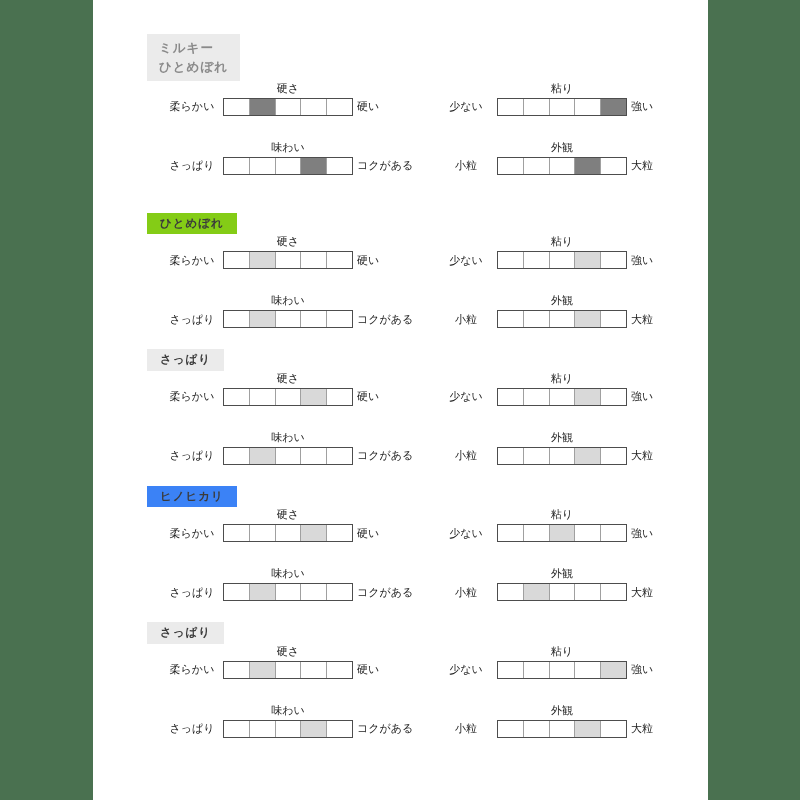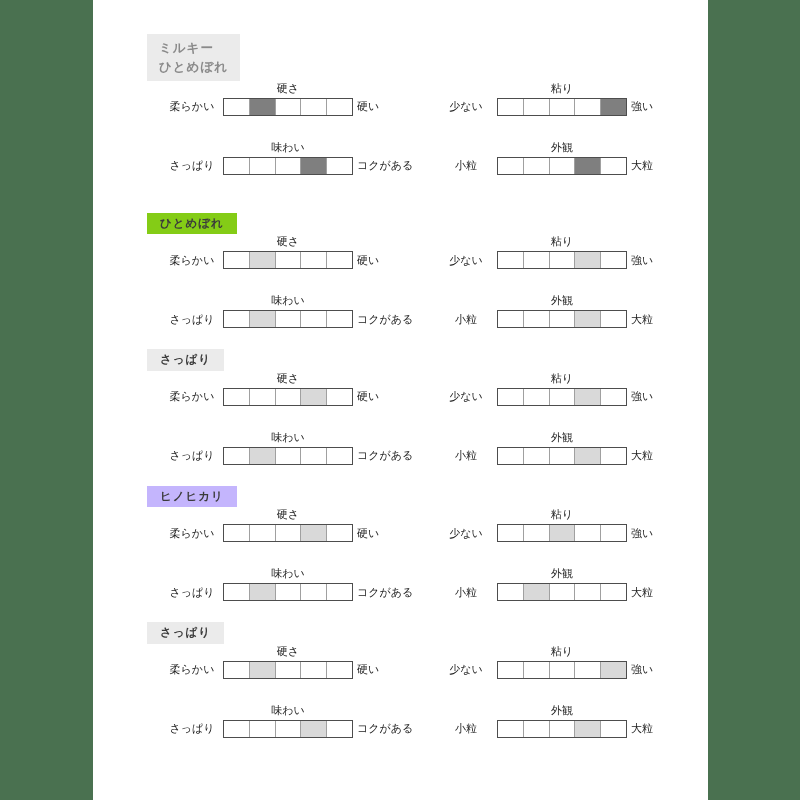--- a/index.html
+++ b/index.html
@@ -283,21 +283,21 @@
                   <div class="cell"></div>
                   <div class="cell" style="background: rgb(217, 217, 217);"></div>
                   <div class="cell"></div>
                 </div>
       <span class="end-label right">大粒</span>
     </div>
   </div>
           </div>
   </section>
         <section class="block">
-    <div class="name-box" style="background: #c4b5fd; color: rgb(59, 59, 59);"><span class="name-line">ヒノヒカリ</span></div>
+    <div class="name-box" style="background: #3b82f6; color: rgb(59, 59, 59);"><span class="name-line">ヒノヒカリ</span></div>
     <div class="grid">
             <div class="scale-unit">
     <div class="scale-title">硬さ</div>
     <div class="scale-row">
       <span class="end-label left">柔らかい</span>
       <div class="bar" style="border-color: rgb(77, 77, 77);">
                   <div class="cell"></div>
                   <div class="cell"></div>
                   <div class="cell"></div>
                   <div class="cell" style="background: rgb(217, 217, 217);"></div>

